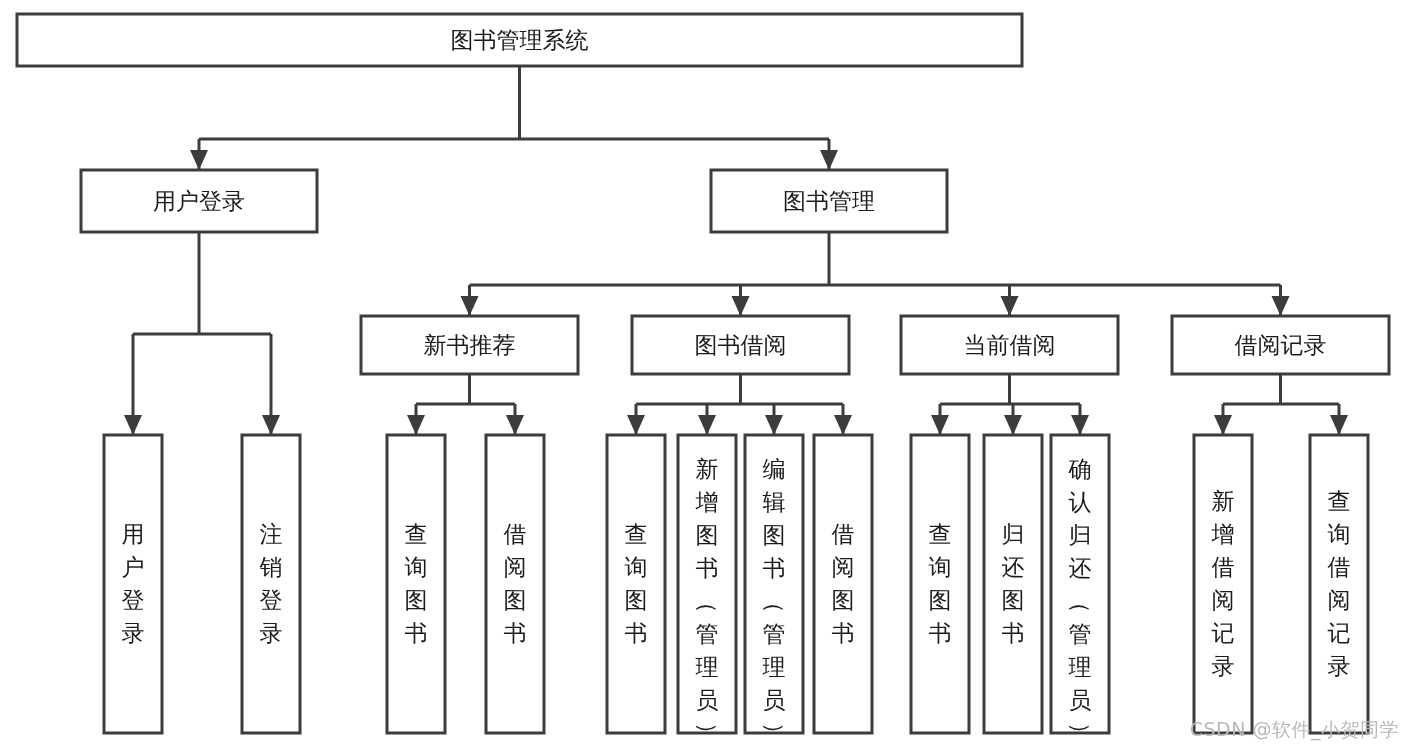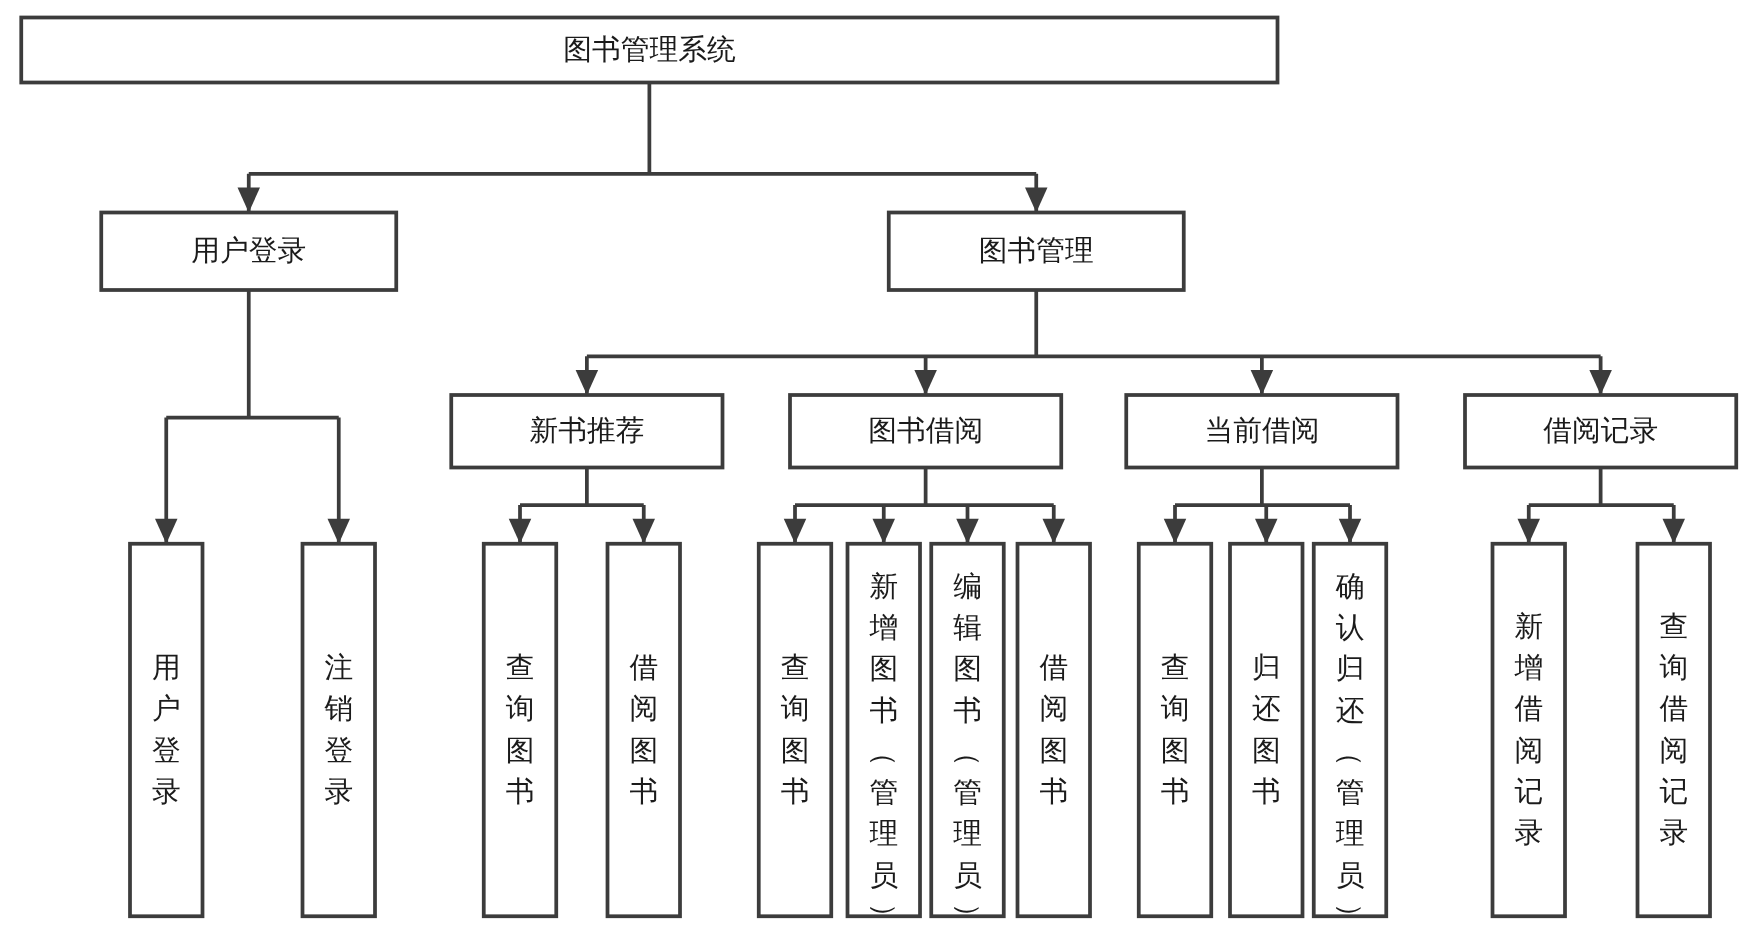--- a/index.html
+++ b/index.html
@@ -237,13 +237,14 @@
           <text x="1339" y="508.76" class="leaf-label">查</text>
           <text x="1339" y="541.76" class="leaf-label">询</text>
           <text x="1339" y="574.76" class="leaf-label">借</text>
           <text x="1339" y="607.76" class="leaf-label">阅</text>
           <text x="1339" y="640.76" class="leaf-label">记</text>
           <text x="1339" y="673.76" class="leaf-label">录</text>
         </g>
       </g>
   </svg>
 
+  <div class="watermark">CSDN @软件_小贺同学</div>
 </div>
 
 </body></html>

